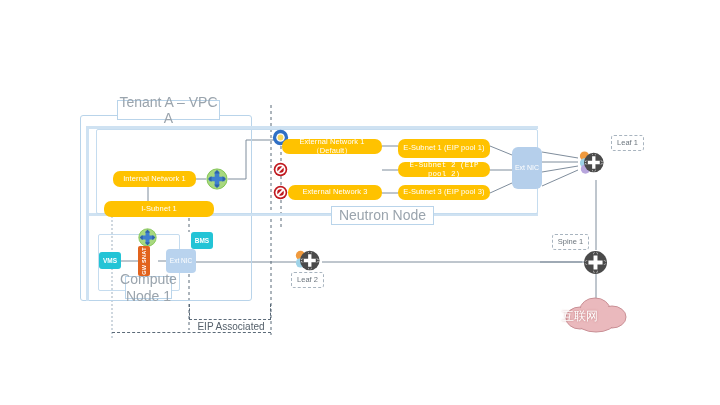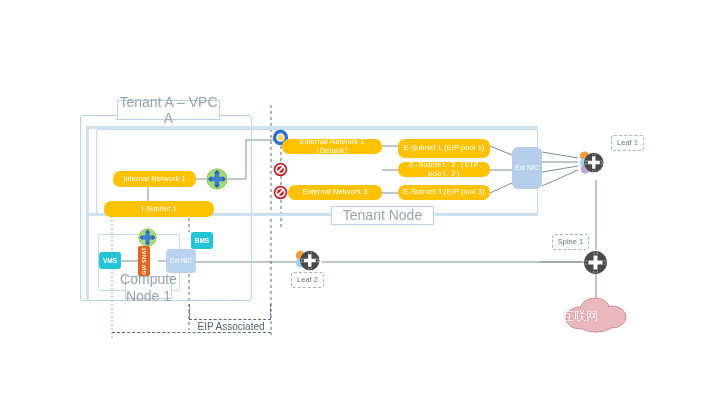--- a/index.html
+++ b/index.html
@@ -268,21 +268,21 @@
   </div>
   <div class="abs ybox" style="left:398px; top:185px; width:92px; height:15px;">
     <span>E-Subnet 3 (EIP pool 3)</span>
   </div>
 
   <div class="abs extnic tall" style="left:512px; top:147px; width:30px; height:42px;">
     <span>Ext NIC</span>
   </div>
 
   <div class="abs label-pill" style="left:331px; top:206px; width:103px; height:19px;">
-    <span>Tenant Node</span>
+    <span>Neutron Node</span>
   </div>
 
   <div class="abs inner-box" style="left:98px; top:234px; width:82px; height:57px;"></div>
 
   <div class="abs" style="left:138px; top:228px;">
     <svg width="19" height="19" viewBox="0 0 24 24">
       <circle cx="12" cy="12" r="11" fill="#a8d87f" stroke="#7cc24b" stroke-width="1"></circle>
       <g fill="#3f7fd0">
         <rect x="9.5" y="3.5" width="5" height="17" rx="1"></rect>
         <rect x="3.5" y="9.5" width="17" height="5" rx="1"></rect>

